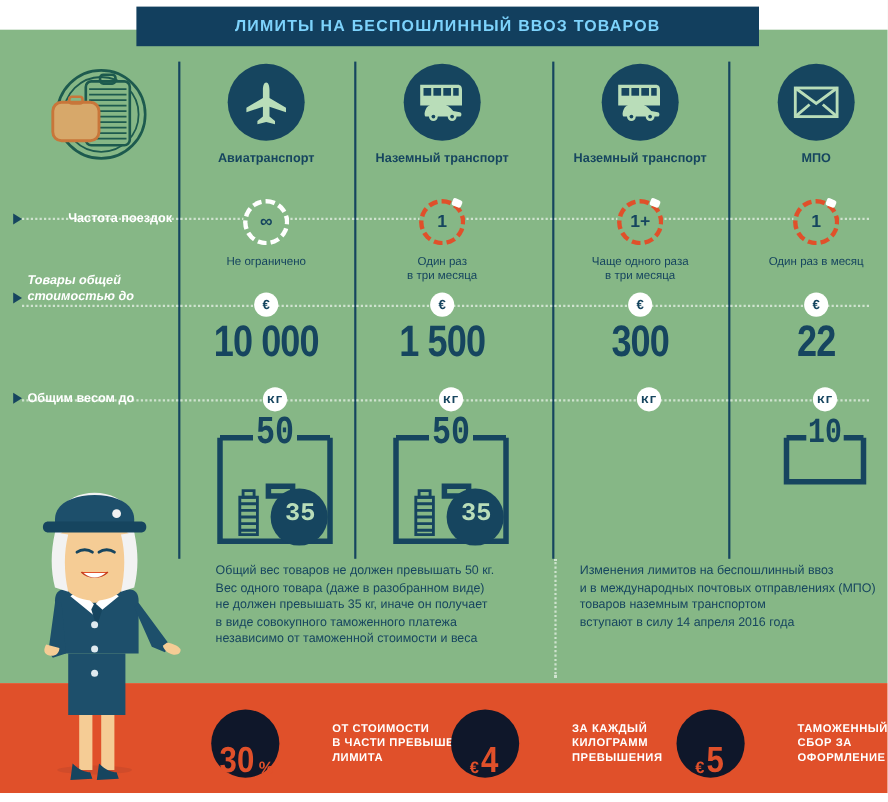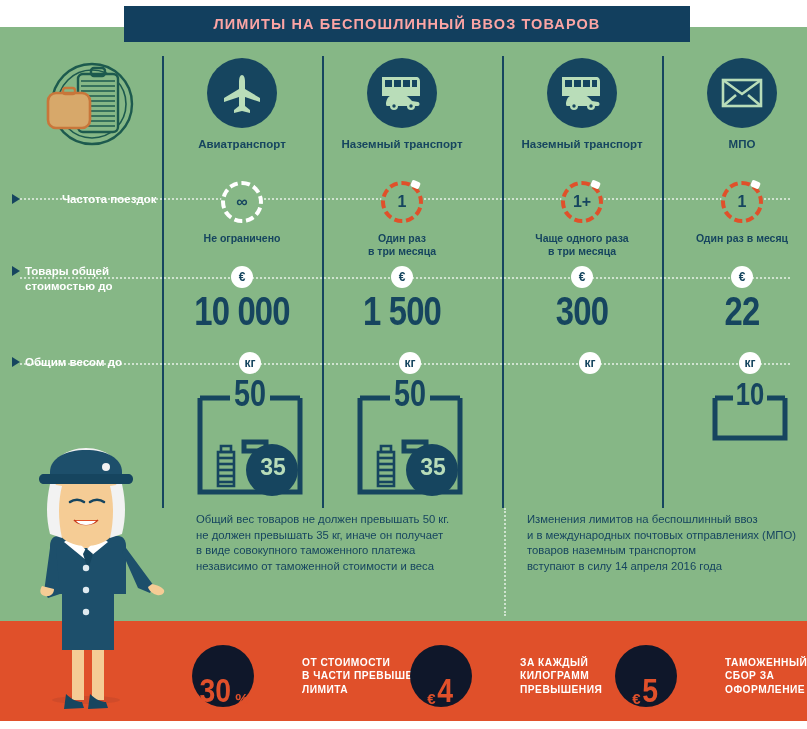--- a/index.html
+++ b/index.html
@@ -10,21 +10,21 @@
   .stage{position:absolute;inset:0;background:#ffffff;}
 
   
   .green-panel{position:absolute;left:0;top:27px;width:807px;height:594px;background:#86b786;}
   .orange-panel{position:absolute;left:0;top:621px;width:807px;height:100px;background:#e0502a;}
   .bottom-white{position:absolute;left:0;top:721px;width:807px;height:8px;background:#fff;}
 
   
   .banner{position:absolute;left:124px;top:6px;width:566px;height:36px;
           background:#123f5e;display:flex;align-items:center;justify-content:center;}
-  .banner span{color:#fca5a5;font-size:14.5px;font-weight:bold;letter-spacing:1.1px;}
+  .banner span{color:#7dd3fc;font-size:14.5px;font-weight:bold;letter-spacing:1.1px;}
 
   
   .luggage{position:absolute;left:34px;top:52px;width:112px;height:110px;}
 
   
   .vline{position:absolute;width:2px;background:#16455f;top:56px;height:452px;}
   .hdot{position:absolute;height:0;border-top:2px dotted #cfe3cf;left:20px;width:770px;}
 
   
   .rowlabel{position:absolute;left:25px;color:#fff;font-size:11.5px;font-weight:bold;line-height:15px;}
@@ -39,34 +39,34 @@
 
   
   .freq{position:absolute;width:160px;text-align:center;}
   .ring{width:34px;height:34px;border-radius:50%;margin:0 auto;
         display:flex;align-items:center;justify-content:center;position:relative;background:#86b786;}
   .ring.white{border:4px dashed #ffffff;}
   .ring.orange{border:4px dashed #e0502a;}
   .ring .gap{position:absolute;top:-4px;right:-1px;width:9px;height:7px;background:#fff;
              border-radius:2px;transform:rotate(22deg);}
   .ring b{color:#16455f;font-size:16px;font-family:"Liberation Sans",sans-serif;}
-  .freq .txt{margin-top:9px;color:#16455f;font-size:10.5px;font-weight:bold;line-height:13px;}
+  .freq .txt{margin-top:9px;color:#16455f;font-size:10.5px;font-weight:normal;line-height:13px;}
 
   
   .valcol{position:absolute;width:160px;text-align:center;}
   .badge{width:22px;height:22px;border-radius:50%;background:#fff;margin:0 auto;
          display:flex;align-items:center;justify-content:center;
          color:#16455f;font-size:12px;font-weight:bold;}
   .bignum{color:#16455f;font-size:40px;font-weight:bold;letter-spacing:-1px;
           line-height:42px;margin-top:2px;
           font-family:"Liberation Sans Narrow","Liberation Sans",sans-serif;
           transform:scaleX(.82);transform-origin:center;}
 
   
-  .wcol{position:absolute;width:176px;text-align:center;}
+  .wcol{position:absolute;width:176px;text-align:center;font-family:Liberation Mono, monospace;}
   .wbox{position:relative;margin:6px auto 0;}
   .wnum{position:absolute;left:0;right:0;top:-4px;color:#16455f;font-size:36px;font-weight:bold;
         line-height:36px;z-index:3;transform:scaleX(.8);}
 
   
   .note{position:absolute;color:#16455f;font-size:11.3px;line-height:15.6px;}
   .dutylabel{position:absolute;left:196px;top:605px;color:#fff;font-size:10.5px;
              font-weight:bold;letter-spacing:.9px;}
   .vdot{position:absolute;border-left:2px dotted #cfe3cf;}
 
@@ -120,21 +120,21 @@
   <div class="vline" style="left:662px;"></div>
 
   <div class="hdot" style="top:198px;"></div>
   <div class="hdot" style="top:277px;"></div>
   <div class="hdot" style="top:363px;"></div>
 
   <div class="bullet" style="top:194px;"></div>
   <div class="rowlabel" style="top:192px;margin-left:37px;">Частота поездок</div>
 
   <div class="bullet" style="top:266px;"></div>
-  <div class="rowlabel" style="top:264px;">
+  <div class="rowlabel" style="top:248px;font-style:italic;">
     <div>Товары общей</div>
     <div>стоимостью до</div>
   </div>
 
   <div class="bullet" style="top:357px;"></div>
   <div class="rowlabel" style="top:355px;">Общим весом до</div>
 
   <div class="colhead" style="left:162px;top:58px;">
     <div class="circ">
       <svg width="46" height="46" viewBox="0 0 46 46">
@@ -309,20 +309,21 @@
     <div class="wbox" style="width:86px;height:80px;">
       <div class="wnum" style="font-size:32px;">10</div>
       <svg width="86" height="80" viewBox="0 0 86 80" style="position:absolute;left:0;top:0;">
         <path d="M8 18h18M60 18h18M8 18v40h70V18" fill="none" stroke="#16455f" stroke-width="5"></path>
       </svg>
     </div>
   </div>
 
   <div class="note" style="left:196px;top:512px;width:300px;">
     <div>Общий вес товаров не должен превышать 50 кг.</div>
+    <div>Вес одного товара (даже в разобранном виде)</div>
     <div>не должен превышать 35 кг, иначе он получает</div>
     <div>в виде совокупного таможенного платежа</div>
     <div>независимо от таможенной стоимости и веса</div>
   </div>
 
   <div class="vdot" style="left:504px;top:508px;height:108px;"></div>
 
   <div class="note" style="left:527px;top:512px;width:275px;">
     <div>Изменения лимитов на беспошлинный ввоз</div>
     <div>и в международных почтовых отправлениях (МПО)</div>

